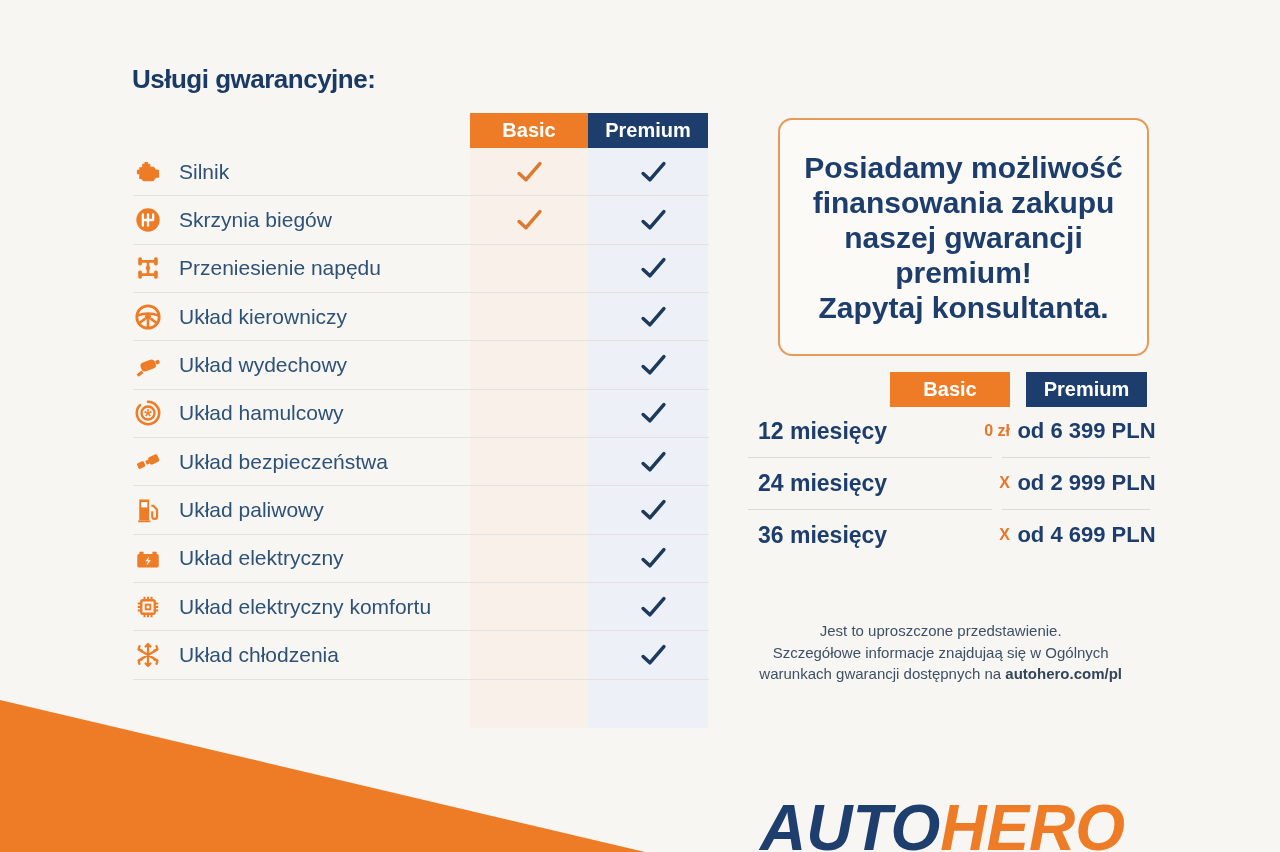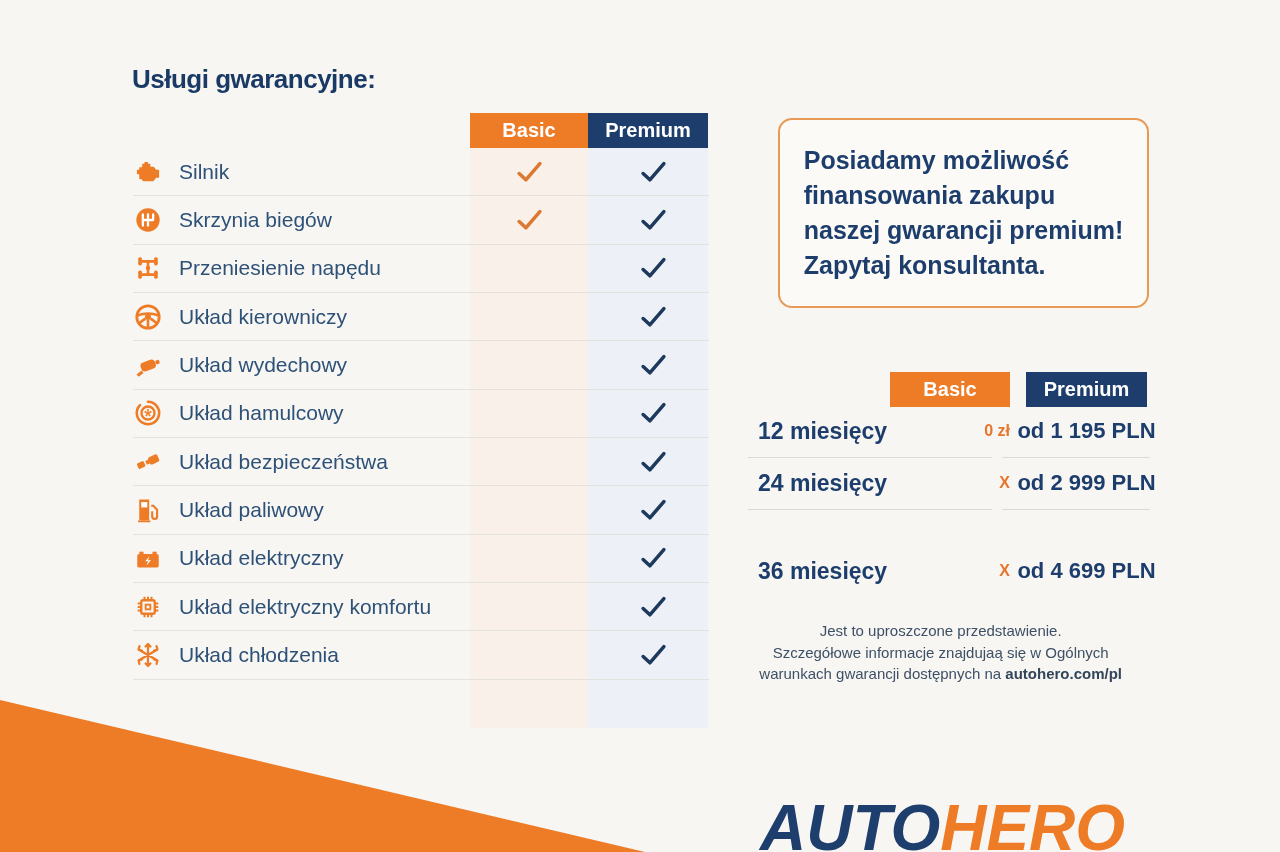--- a/index.html
+++ b/index.html
@@ -29,24 +29,24 @@
   .sicon{position:absolute;left:1px;top:50%;transform:translateY(-50%);width:28px;height:28px;}
   .sicon svg{width:28px;height:28px;display:block;}
   .slabel{position:absolute;left:46px;top:50%;transform:translateY(-50%);
           font-size:21px;color:#2d5177;white-space:nowrap;}
   .scheck{position:absolute;top:50%;transform:translateY(-50%);width:30px;text-align:center;}
   .scheck.b{left:381px;}
   .scheck.p{left:505px;}
   .ckv{width:27px;height:23px;display:block;margin:0 auto;}
 
   
-  .promo{position:absolute;left:778px;top:118px;width:371px;height:190px;box-sizing:border-box;
+  .promo{position:absolute;left:778px;top:118px;width:371px;height:238px;box-sizing:border-box;
          border:2px solid #e69a55;border-radius:14px;background:#fbfaf7;
-         display:flex;align-items:center;justify-content:center;
-         font-weight:bold;font-size:25px;line-height:35px;color:#1d3e6d;white-space:pre-line;}
+         display:flex;align-items:center;justify-content:center;text-align:center;
+         font-weight:bold;font-size:30px;line-height:35px;color:#1d3e6d;white-space:pre-line;}
 
   
   .pricing{position:absolute;left:740px;top:372px;width:420px;height:196px;}
   .phdr{position:absolute;top:0;height:35px;line-height:35px;text-align:center;
         color:#fff;font-weight:bold;font-size:20px;}
   .phdr.b{left:150px;width:120px;background:#ee7b25;}
   .phdr.p{left:286px;width:121px;background:#1d3e6d;}
   .prow{position:absolute;left:0;width:420px;height:52px;}
   .pperiod{position:absolute;left:18px;top:50%;transform:translateY(-50%);
            font-size:23px;font-weight:bold;color:#1d3e6d;white-space:nowrap;}
@@ -297,28 +297,28 @@
     <div class="phdr b">Basic</div>
     <div class="phdr p">Premium</div>
     <div class="psep s1a"></div>
     <div class="psep s1b"></div>
     <div class="psep s2a"></div>
     <div class="psep s2b"></div>
     <div>
         <div class="prow" style="top: 33px;">
           <span class="pperiod">12 miesięcy</span>
           <span class="pbasic">0 zł</span>
-          <span class="ppremium">od 1 195 PLN</span>
+          <span class="ppremium">od 6 399 PLN</span>
         </div>
         <div class="prow" style="top: 85px;">
           <span class="pperiod">24 miesięcy</span>
           <span class="pbasic">X</span>
           <span class="ppremium">od 2 999 PLN</span>
         </div>
-        <div class="prow" style="top: 137px; margin-top: 36px;">
+        <div class="prow" style="top: 137px;">
           <span class="pperiod">36 miesięcy</span>
           <span class="pbasic">X</span>
           <span class="ppremium">od 4 699 PLN</span>
         </div>
       </div>
   </div>
 
   <div class="disc">
     <div>Jest to uproszczone przedstawienie.</div>
     <div>Szczegółowe informacje znajdujaą się w Ogólnych</div>

